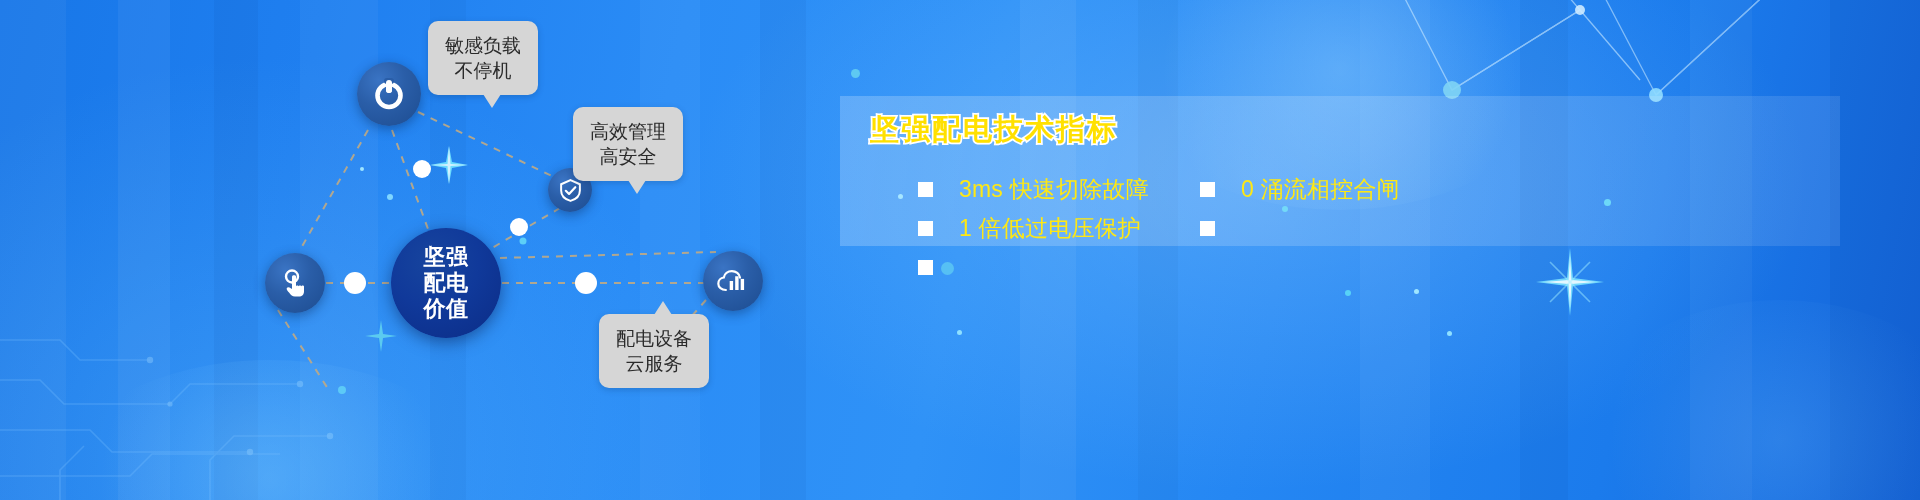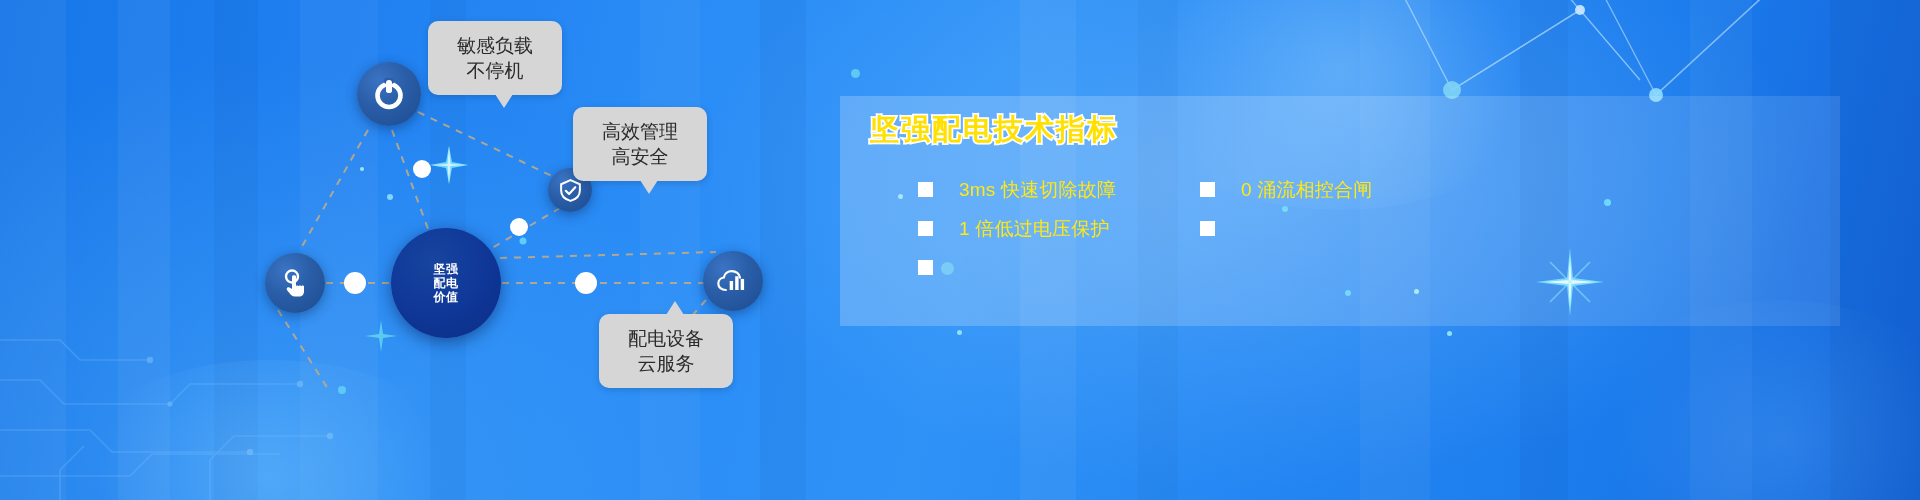--- a/index.html
+++ b/index.html
@@ -45,34 +45,34 @@
     box-shadow: 0 3px 12px rgba(8,40,90,.45);
   }
   .node svg { display:block; }
 
   .center-node {
     position:absolute;
     width:110px; height:110px; border-radius:50%;
     background: radial-gradient(circle at 38% 30%, #17459e 0%, #10399a 45%, #0b2c86 100%);
     box-shadow: 0 4px 16px rgba(5,25,75,.5);
     display:flex; align-items:center; justify-content:center; flex-direction:column;
-    color:#fff; font-weight:bold; font-size:12px; line-height:1.17;
+    color:#fff; font-weight:bold; font-size:22px; line-height:1.17;
     letter-spacing:.5px;
     text-align:center;
   }
 
   .bubble {
     position:absolute;
     background:#d6d6d6;
     border-radius:10px;
     color:#2b2b2b;
     font-size:19px;
     line-height:1.32;
     text-align:center;
-    padding:12px 29px;
+    padding:12px 17px;
     white-space:nowrap;
     box-shadow:0 2px 6px rgba(10,40,85,.22);
   }
   .bubble .ln { display:block; }
   .bubble::after {
     content:""; position:absolute;
     width:0; height:0;
     border-left:9px solid transparent;
     border-right:9px solid transparent;
   }
@@ -81,21 +81,21 @@
     bottom:-13px;
   }
   .bubble.tail-top::after {
     border-bottom:14px solid #d6d6d6;
     top:-13px;
   }
 
   
   #panel {
     position:absolute;
-    left:840px; top:96px; width:1000px; height:230px;
+    left:840px; top:96px; width:1000px; height:150px;
     background: linear-gradient(100deg, rgba(255,255,255,0.22) 0%, rgba(255,255,255,0.17) 45%, rgba(255,255,255,0.10) 100%);
     text-align: right;
   }
   #panel-title {
     position:absolute; left:30px; top:14px;
     font-size:29px; font-weight:bold;
     color:#ffe000;
     letter-spacing:2px;
     -webkit-text-stroke: 3.5px #ffffff;
     paint-order: stroke fill;
@@ -106,21 +106,21 @@
     grid-template-columns: 282px 282px;
     grid-auto-rows: 39px;
     column-gap: 0px;
   }
   .spec-item { display:flex; align-items:center; }
   .spec-box {
     width:15px; height:15px; background:#ffffff;
     margin-right:26px; flex:none;
   }
   .spec-label {
-    color:#ffe813; font-size:19px; white-space:nowrap;
+    color:#ffe813; font-size:23px; white-space:nowrap;
     letter-spacing:.2px;
   }
 </style>
 </head>
 <body>
 
 <div id="banner">
 
   <div class="stripes">
     <div class="stripe" style="left:0px;width:66px;background:rgba(255,255,255,0.045);"></div>

